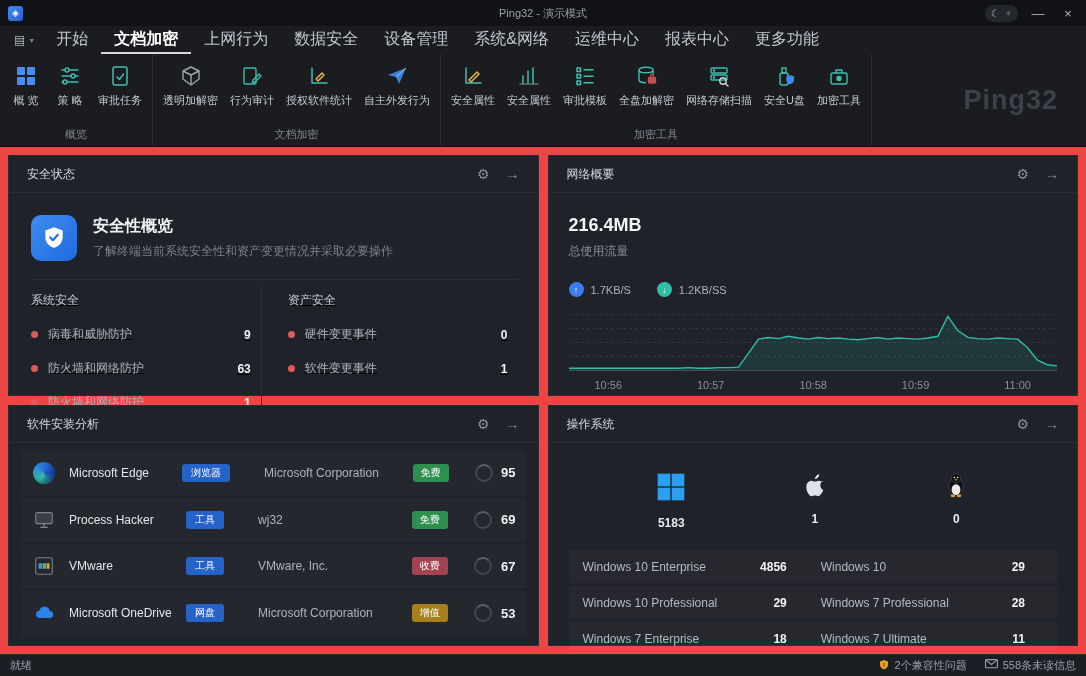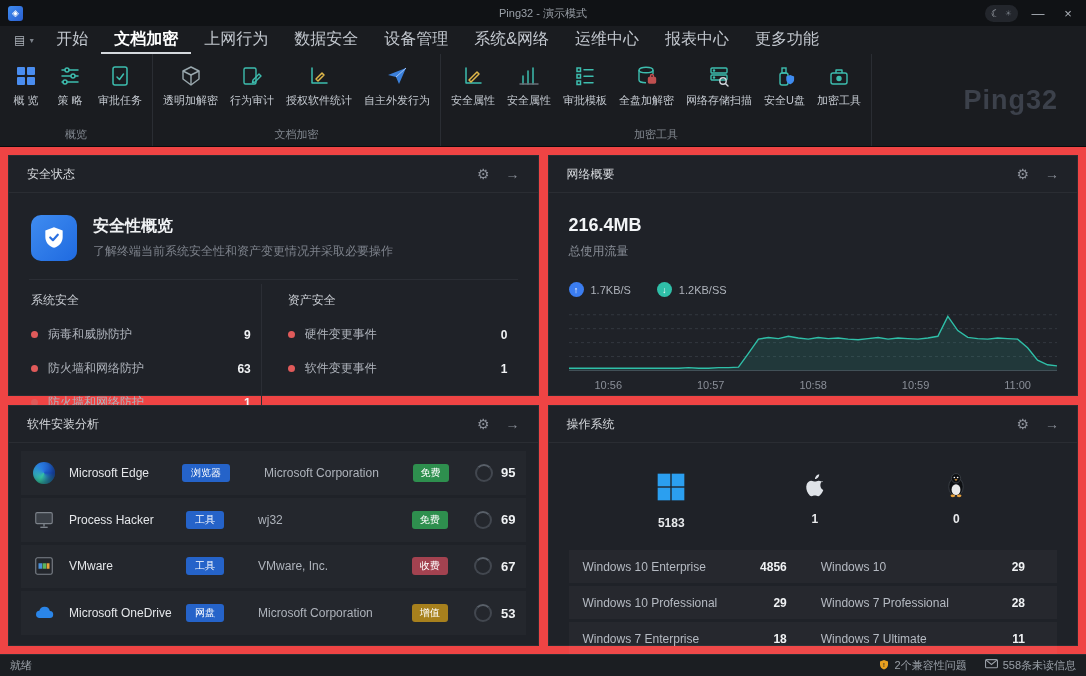--- a/index.html
+++ b/index.html
@@ -42,21 +42,21 @@
   .pacts { margin-left:auto; display:flex; gap:16px; align-items:center; }
   .pact { color:#8a8f98; font-size:14px; cursor:pointer; line-height:1; }
   .pbody { flex:1; padding:10px 20px 12px; min-height:0; display:flex; flex-direction:column; }
 
   
   .sec-hero { display:flex; align-items:center; gap:16px; padding:12px 2px 4px; }
   .shield-badge { width:46px; height:46px; border-radius:10px; background:linear-gradient(135deg,#3f8cf0,#1f6ae0); display:flex; align-items:center; justify-content:center; flex:0 0 auto; }
   .sec-hero h3 { color:#f0f2f4; font-size:16px; margin-bottom:6px; }
   .sec-hero p { color:#7d828b; font-size:12px; }
   .sec-div { border:none; border-top:1px solid #2b2e35; margin:14px 0 4px; }
-  .sec-cols { display:flex; flex:1; }
+  .sec-cols { display:flex; flex:1;text-decoration:underline; }
   .sec-col { flex:1; padding:8px 10px 0 2px; }
   .sec-col + .sec-col { border-left:1px solid #2b2e35; padding-left:26px; }
   .sec-col-h { color:#c9cdd3; font-size:12px; margin-bottom:4px; }
   .sec-item { display:flex; align-items:center; margin-top:17px; }
   .dot { width:7px; height:7px; border-radius:50%; background:#e05a5a; margin-right:10px; flex:0 0 auto; }
   .sec-lbl { color:#aeb3bb; font-size:12px; flex:1; }
   .sec-val { color:#f0f2f4; font-size:12px; font-weight:bold; }
 
   
   .net-total { color:#f2f4f6; font-size:18px; font-weight:bold; padding-top:12px; }

